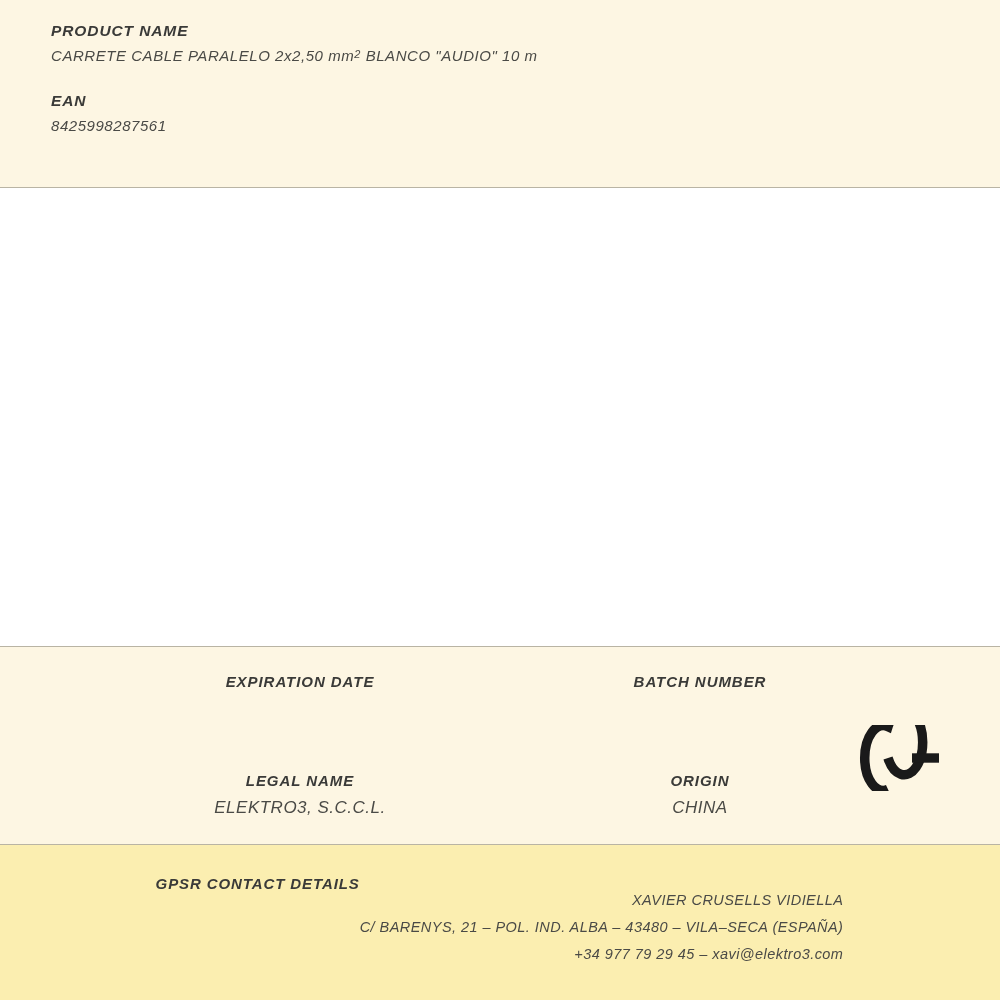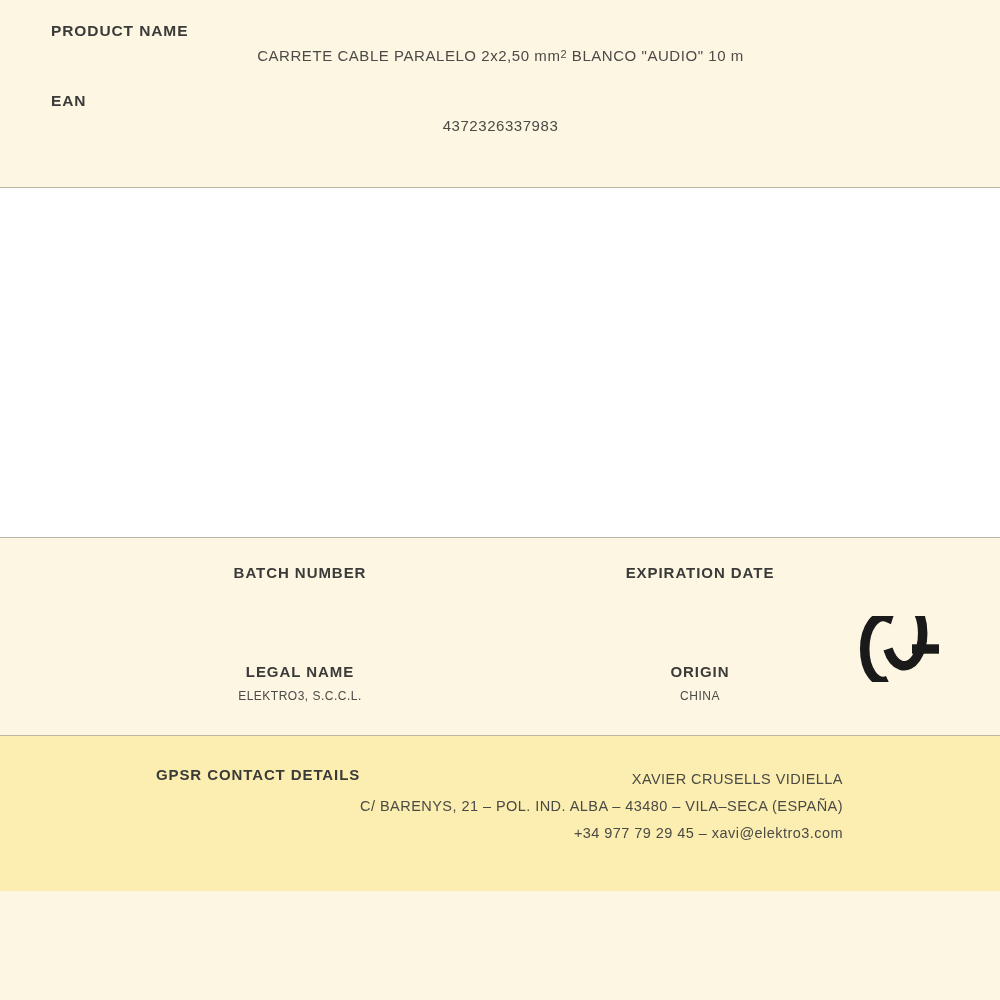--- a/index.html
+++ b/index.html
@@ -9,25 +9,26 @@
   body {
     width: 1000px;
     height: 1000px;
     font-family: "Liberation Sans", sans-serif;
     background: #fdf6e3;
     color: #3b3b3b;
     overflow: hidden;
   }
   .sheet {
     width: 1000px;
-    height: 891px;
+    height: 1000px;
     position: relative;
     display: flex;
     flex-direction: column;
     background: #fdf6e3;
+    font-style: italic;
   }
 
   
   .top-block {
     padding: 22px 50px 0 51px;
     height: 187px;
     box-sizing: border-box;
     background: #fdf6e3;
   }
   .field-label {
@@ -36,21 +37,20 @@
     letter-spacing: 0.9px;
     color: #3a3a38;
     margin: 0 0 7px 0;
   }
   .field-value {
     font-size: 15px;
     letter-spacing: 0.55px;
     color: #4a4a46;
     margin: 0;
     font-weight: normal;
-    text-align: center;
   }
   .field-value .sup {
     font-size: 11px;
     vertical-align: top;
     position: relative;
     top: 1px;
   }
   .field-group + .field-group {
     margin-top: 28px;
   }
@@ -91,21 +91,21 @@
   .row2 { padding-top: 55px; }
   .info-title {
     font-size: 15px;
     font-weight: bold;
     letter-spacing: 0.95px;
     color: #3a3a38;
     margin: 0 0 8px 0;
     min-height: 18px;
   }
   .info-value {
-    font-size: 12px;
+    font-size: 17px;
     letter-spacing: 0.5px;
     color: #4a4a46;
     margin: 0;
     min-height: 18px;
   }
   .ce-mark {
     position: absolute;
     right: 52px;
     top: 78px;
     width: 96px;
@@ -125,59 +125,60 @@
   .footer-label {
     font-size: 15px;
     font-weight: bold;
     letter-spacing: 0.9px;
     color: #3a3a38;
     white-space: nowrap;
   }
   .footer-right {
     text-align: right;
     line-height: 1.85;
+    margin-top: 12px;
   }
   .footer-line {
     font-size: 14.5px;
     letter-spacing: 0.45px;
     color: #4a4a46;
   }
 </style>
 </head>
 <body>
 
 <div class="sheet">
 
   <div class="top-block">
     <div class="field-group">
       <p class="field-label">PRODUCT NAME</p>
       <p class="field-value"><span>CARRETE CABLE PARALELO 2x2,50 mm</span><span class="sup">2</span><span> BLANCO "AUDIO" 10 m</span></p>
     </div>
     <div class="field-group">
       <p class="field-label">EAN</p>
-      <p class="field-value">4372326337983</p>
+      <p class="field-value">8425998287561</p>
     </div>
   </div>
 
   <hr class="hr">
 
   <div class="image-area"></div>
 
   <hr class="hr">
 
   <div class="info-block">
 
     <div class="info-row row1">
       <div class="info-cell first"></div>
       <div class="info-cell">
+        <p class="info-title">EXPIRATION DATE</p>
+        <p class="info-value"></p>
+      </div>
+      <div class="info-cell">
         <p class="info-title">BATCH NUMBER</p>
-        <p class="info-value"></p>
-      </div>
-      <div class="info-cell">
-        <p class="info-title">EXPIRATION DATE</p>
         <p class="info-value"></p>
       </div>
     </div>
 
     <div class="info-row row2">
       <div class="info-cell first"></div>
       <div class="info-cell">
         <p class="info-title">LEGAL NAME</p>
         <p class="info-value">ELEKTRO3, S.C.C.L.</p>
       </div>

